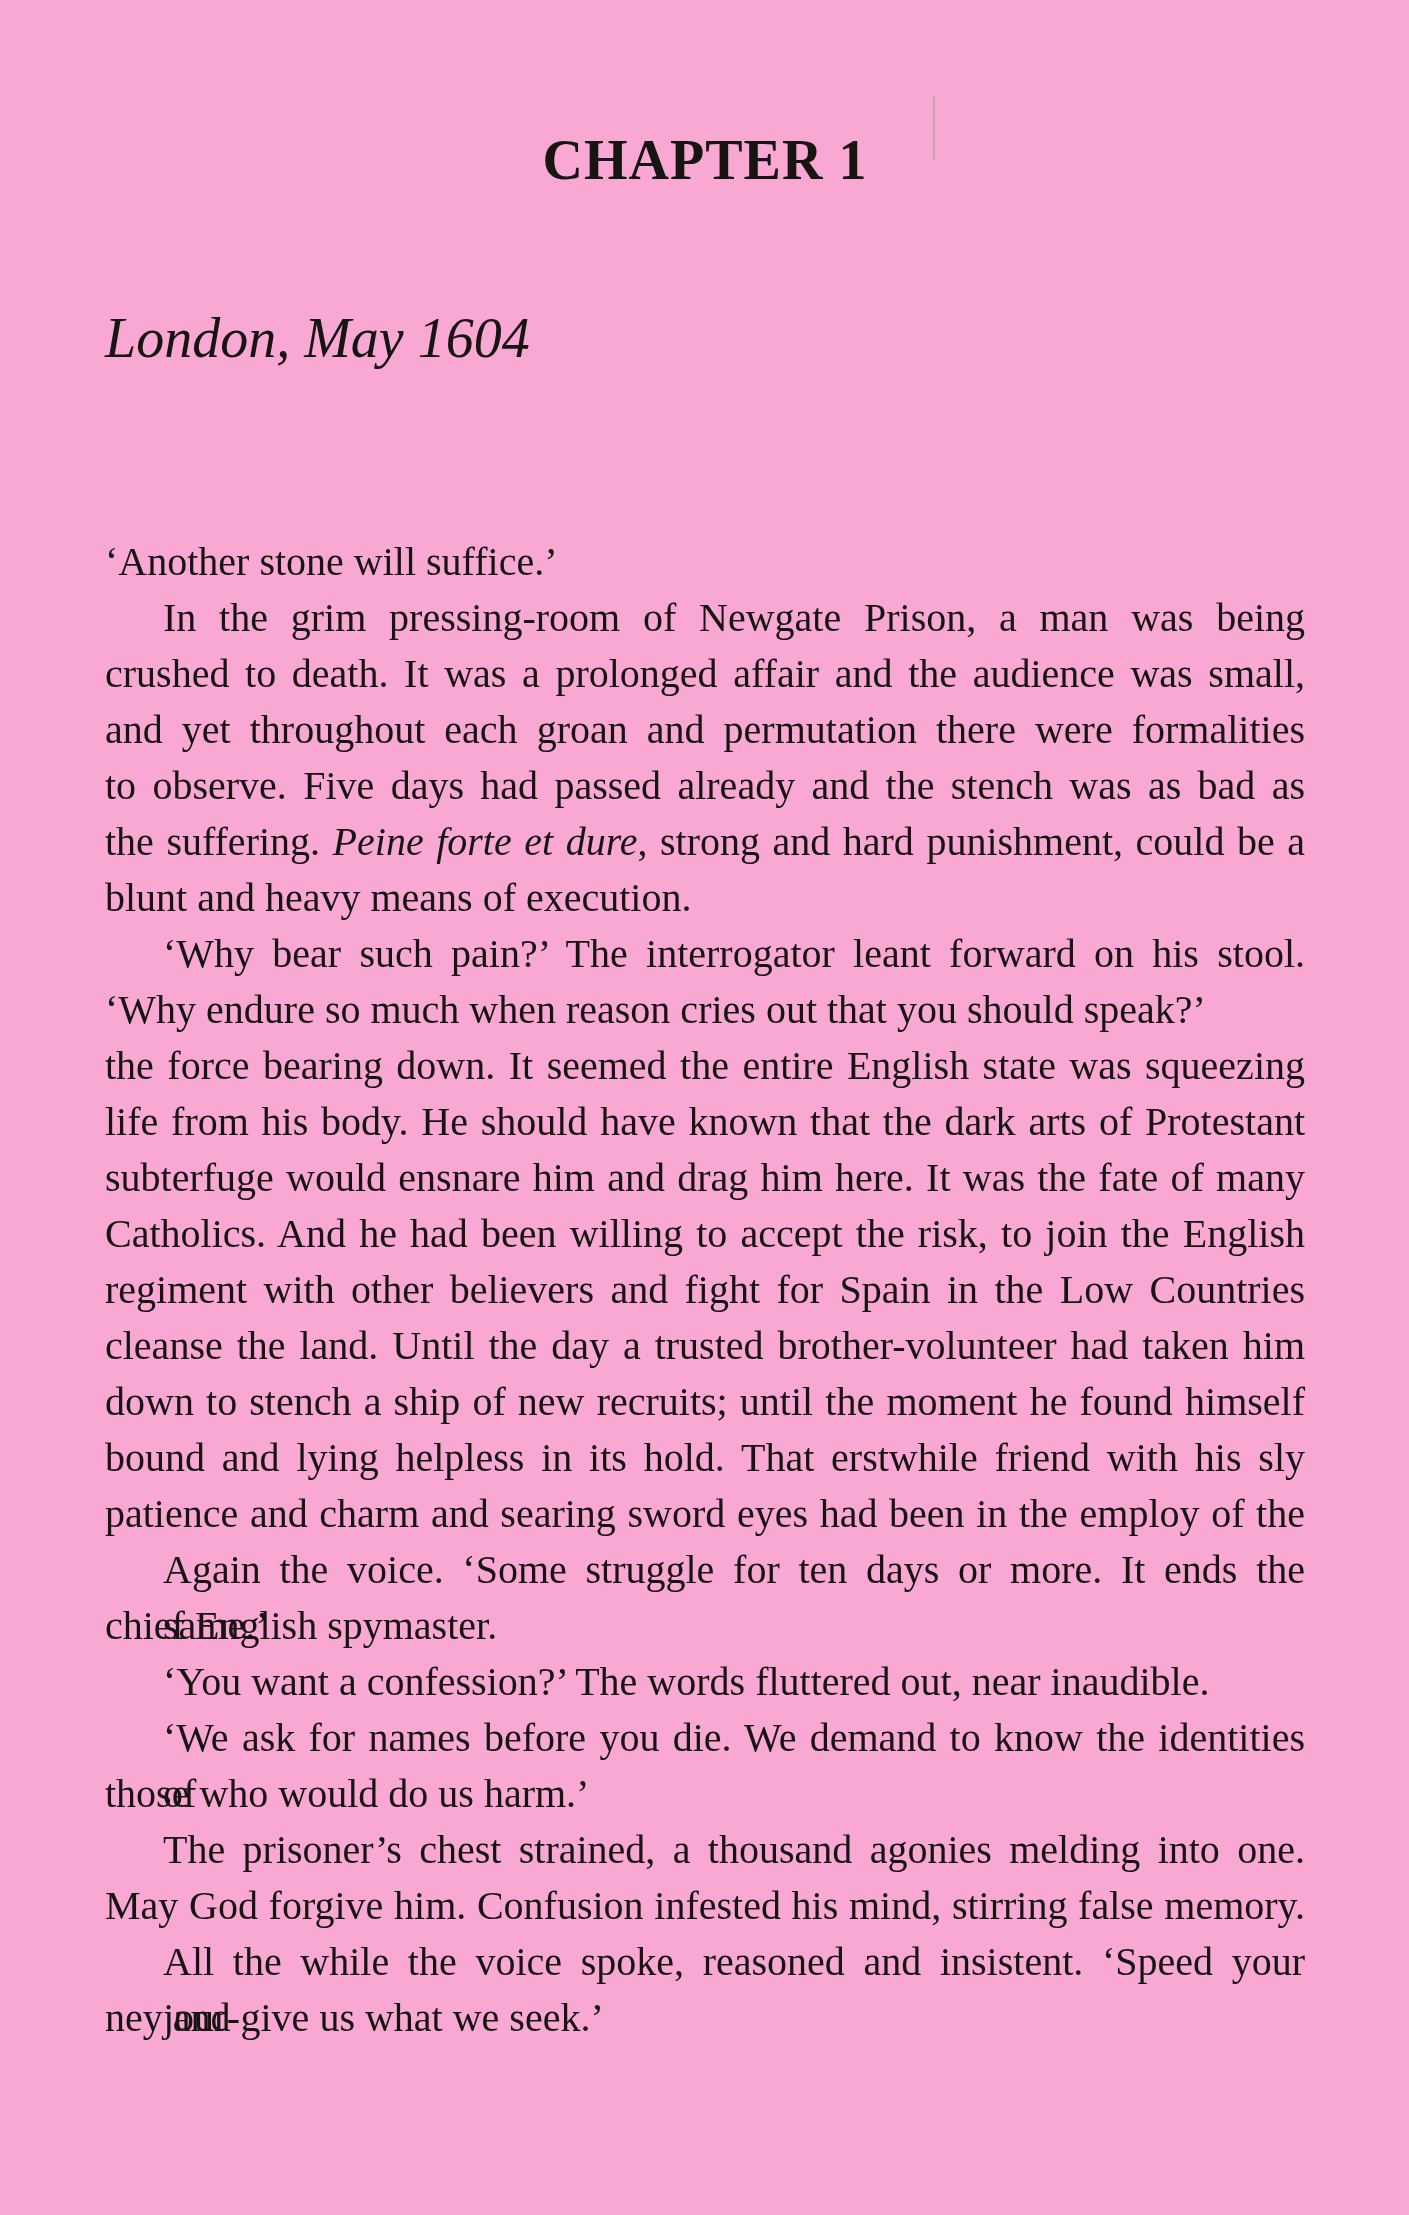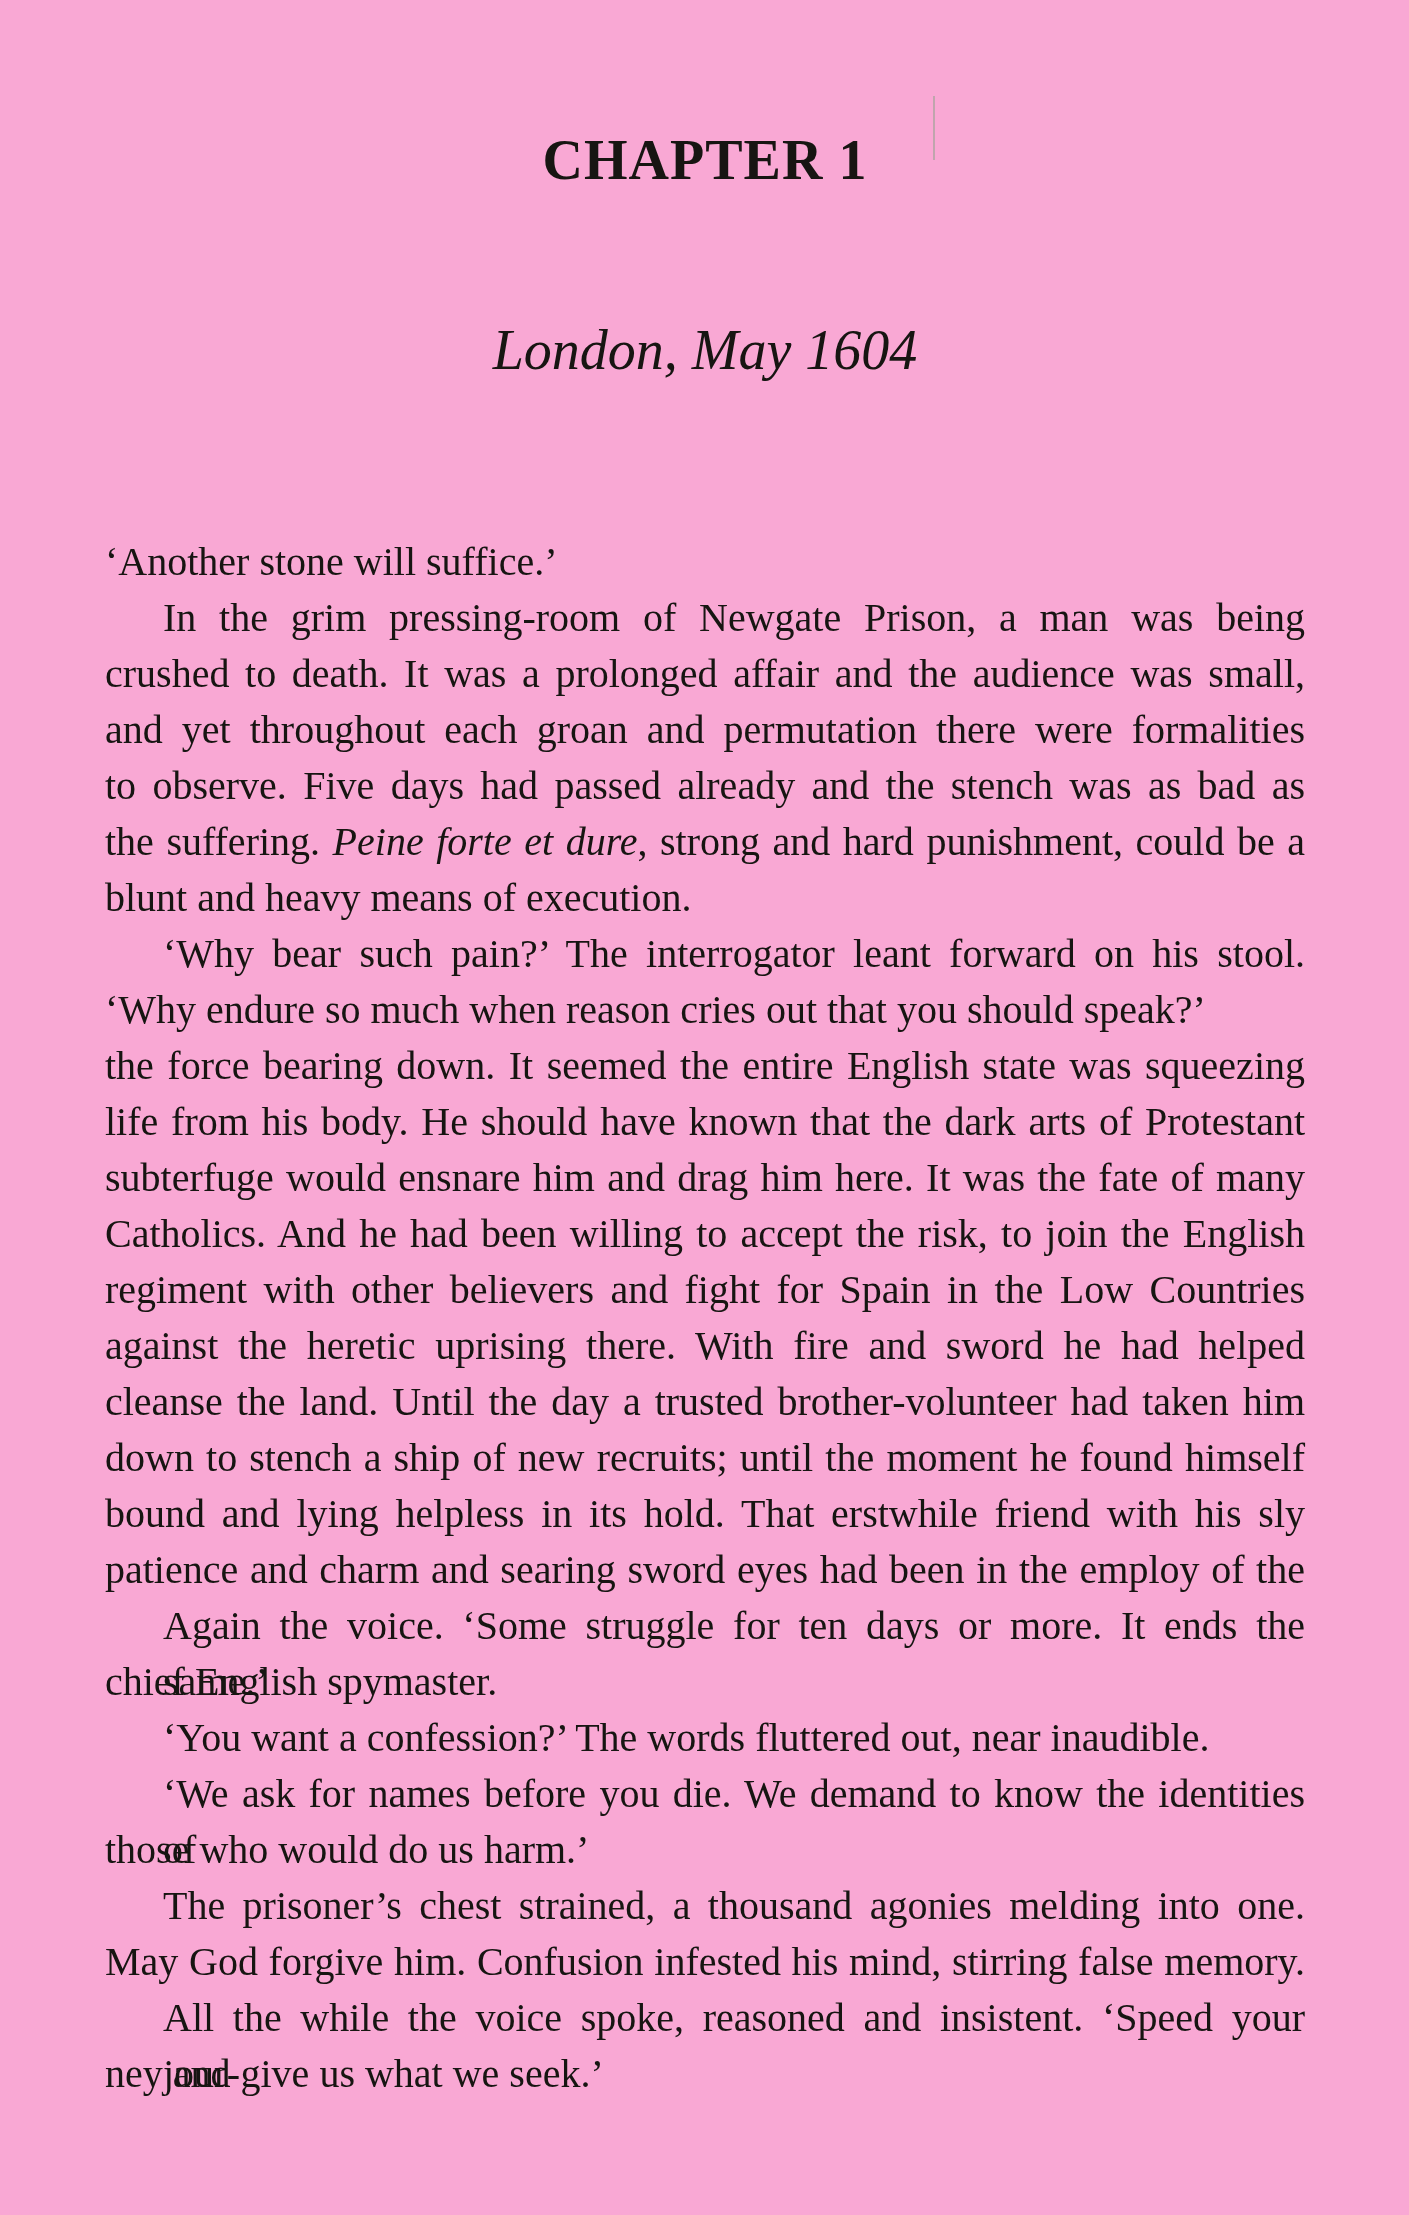--- a/index.html
+++ b/index.html
@@ -24,24 +24,23 @@
     width: 1200px;
     text-align: center;
     font-size: 56px;
     font-weight: bold;
     letter-spacing: 1px;
     line-height: 1;
     white-space: nowrap;
   }
   .chapter-subtitle {
     position: absolute;
-    top: 322px;
+    top: 310px;
     left: 105px;
     width: 1200px;
-    text-align: center;
     font-size: 56px;
     font-style: italic;
     line-height: 1;
     white-space: nowrap;
   }
   .body-text {
     position: absolute;
     top: 490px;
     left: 105px;
     width: 1200px;
@@ -89,21 +88,20 @@
       <div class="line j">to observe. Five days had passed already and the stench was as bad as</div>
       <div class="line j">the suffering. <span class="it">Peine forte et dure</span>, strong and hard punishment, could be a</div>
       <div class="line">blunt and heavy means of execution.</div>
       <div class="line j ind">‘Why bear such pain?’ The interrogator leant forward on his stool.</div>
       <div class="line">‘Why endure so much when reason cries out that you should speak?’</div>
       <div class="line j">the force bearing down. It seemed the entire English state was squeezing</div>
       <div class="line j">life from his body. He should have known that the dark arts of Protestant</div>
       <div class="line j">subterfuge would ensnare him and drag him here. It was the fate of many</div>
       <div class="line j">Catholics. And he had been willing to accept the risk, to join the English</div>
       <div class="line j">regiment with other believers and fight for Spain in the Low Countries</div>
-      <div class="line j">against the heretic uprising there. With fire and sword he had helped</div>
       <div class="line j">cleanse the land. Until the day a trusted brother-volunteer had taken him</div>
       <div class="line j">down to stench a ship of new recruits; until the moment he found himself</div>
       <div class="line j">bound and lying helpless in its hold. That erstwhile friend with his sly</div>
       <div class="line j">patience and charm and searing sword eyes had been in the employ of the</div>
       <div class="line j ind">Again the voice. ‘Some struggle for ten days or more. It ends the same.’</div>
       <div class="line">chief English spymaster.</div>
       <div class="line ind">‘You want a confession?’ The words fluttered out, near inaudible.</div>
       <div class="line j ind">‘We ask for names before you die. We demand to know the identities of</div>
       <div class="line">those who would do us harm.’</div>
       <div class="line j ind">The prisoner’s chest strained, a thousand agonies melding into one.</div>

